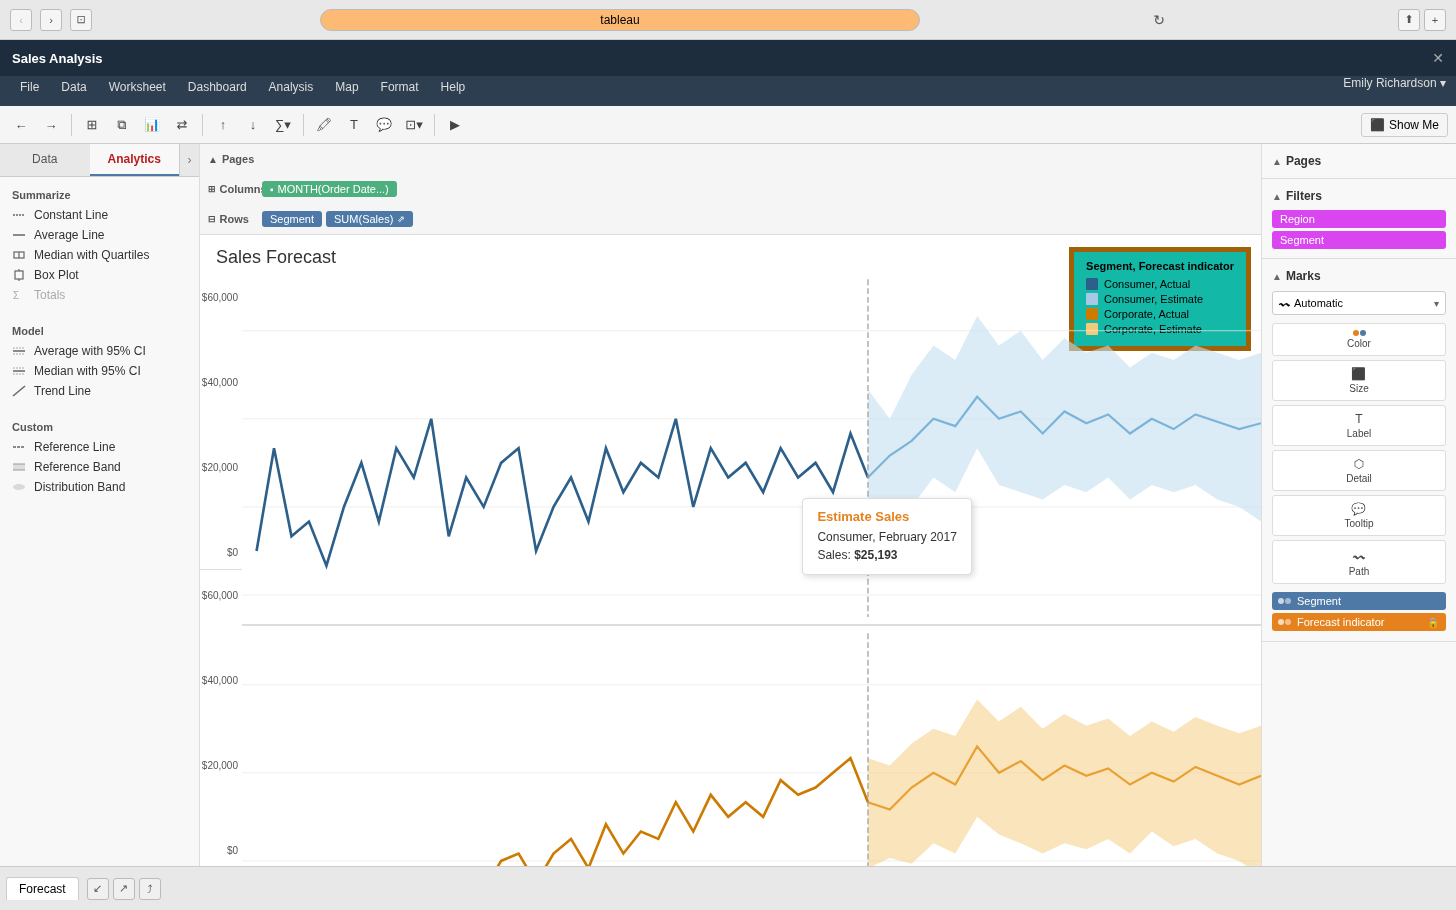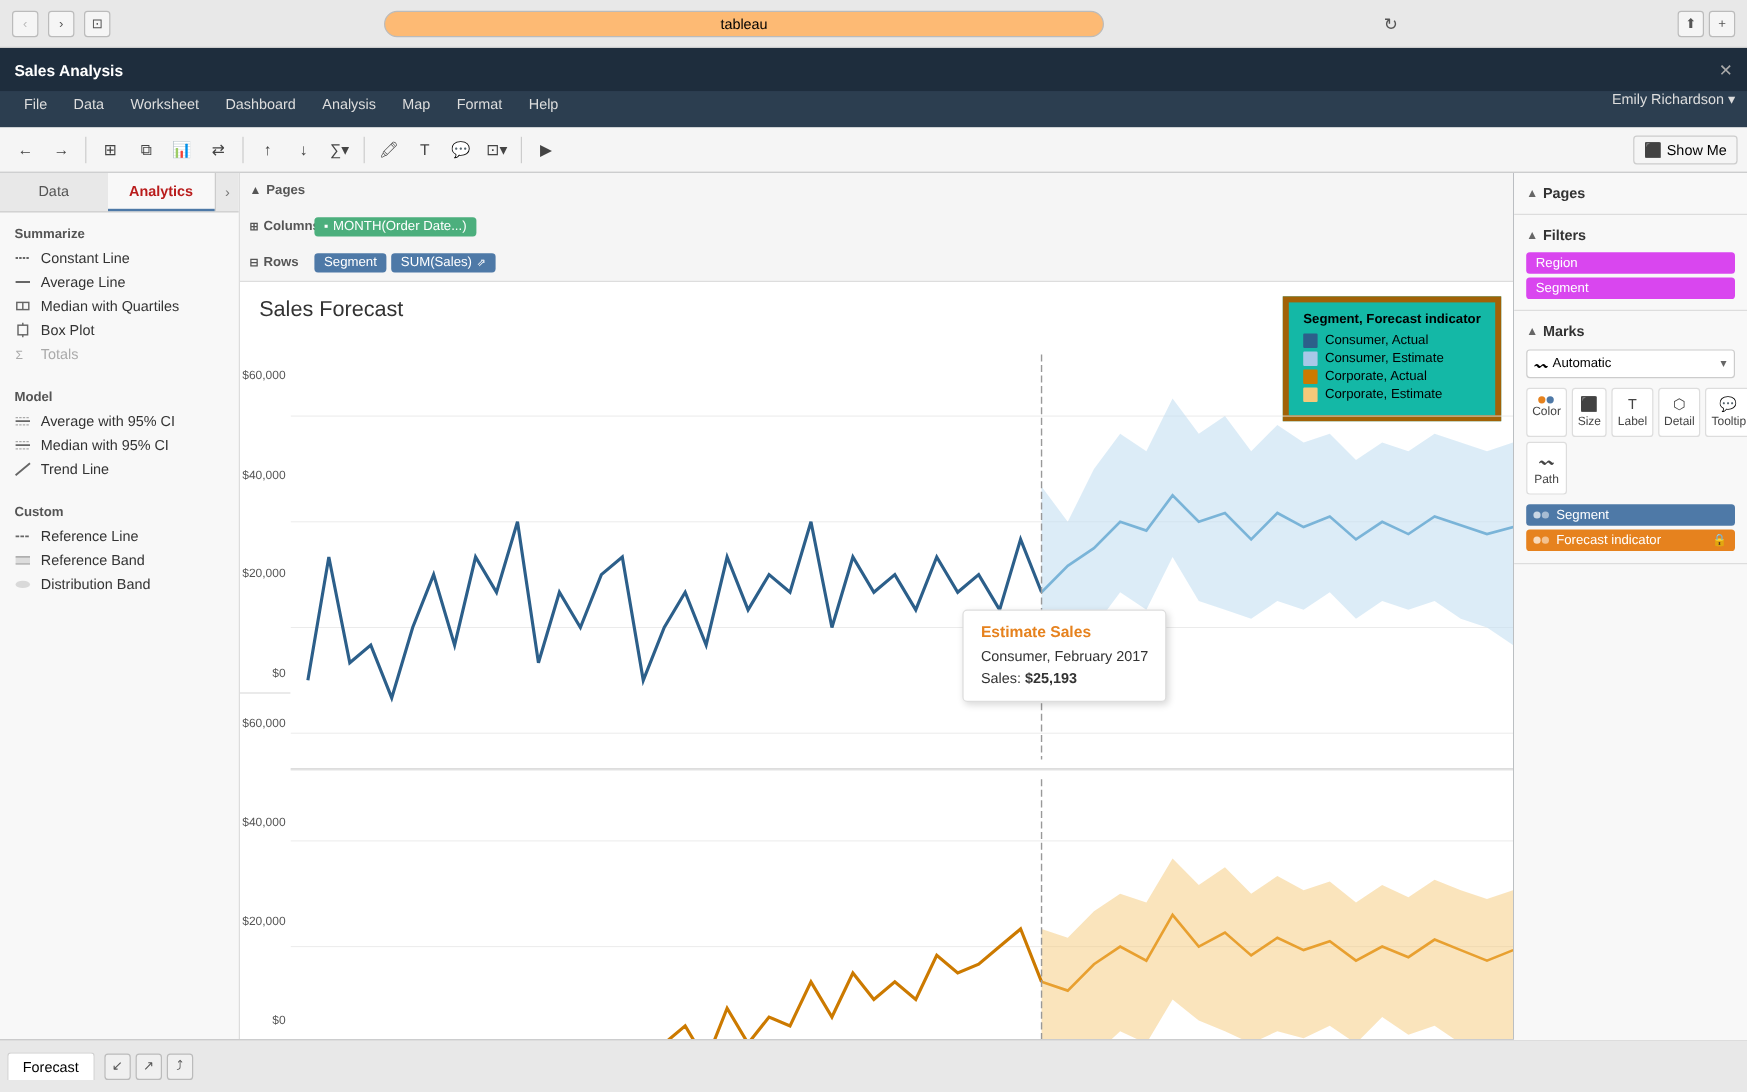--- a/index.html
+++ b/index.html
@@ -230,21 +230,20 @@
 
     
     .chart-area {
       flex: 1;
       background: white;
       display: flex;
       flex-direction: column;
       padding: 0;
       position: relative;
       overflow: hidden;
-      gap: 16px;
     }
     .chart-title {
       font-size: 18px;
       font-weight: normal;
       color: #333;
       padding: 12px 16px 4px;
     }
 
     .chart-panel {
       flex: 1;
@@ -344,21 +343,21 @@
       border-radius: 3px;
       background: white;
       padding: 3px 6px;
       font-size: 11px;
       cursor: pointer;
     }
     .marks-dropdown-arrow { margin-left: auto; font-size: 10px; color: #666; }
 
     .marks-buttons {
       display: grid;
-      grid-template-columns: repeat(5, 1fr);
+      grid-template-columns: repeat(1, 1fr);
       gap: 4px;
       padding: 4px 10px;
     }
     .mark-btn {
       display: flex; flex-direction: column; align-items: center;
       padding: 6px 4px;
       border: 1px solid #ddd;
       border-radius: 3px;
       background: white;
       cursor: pointer;

